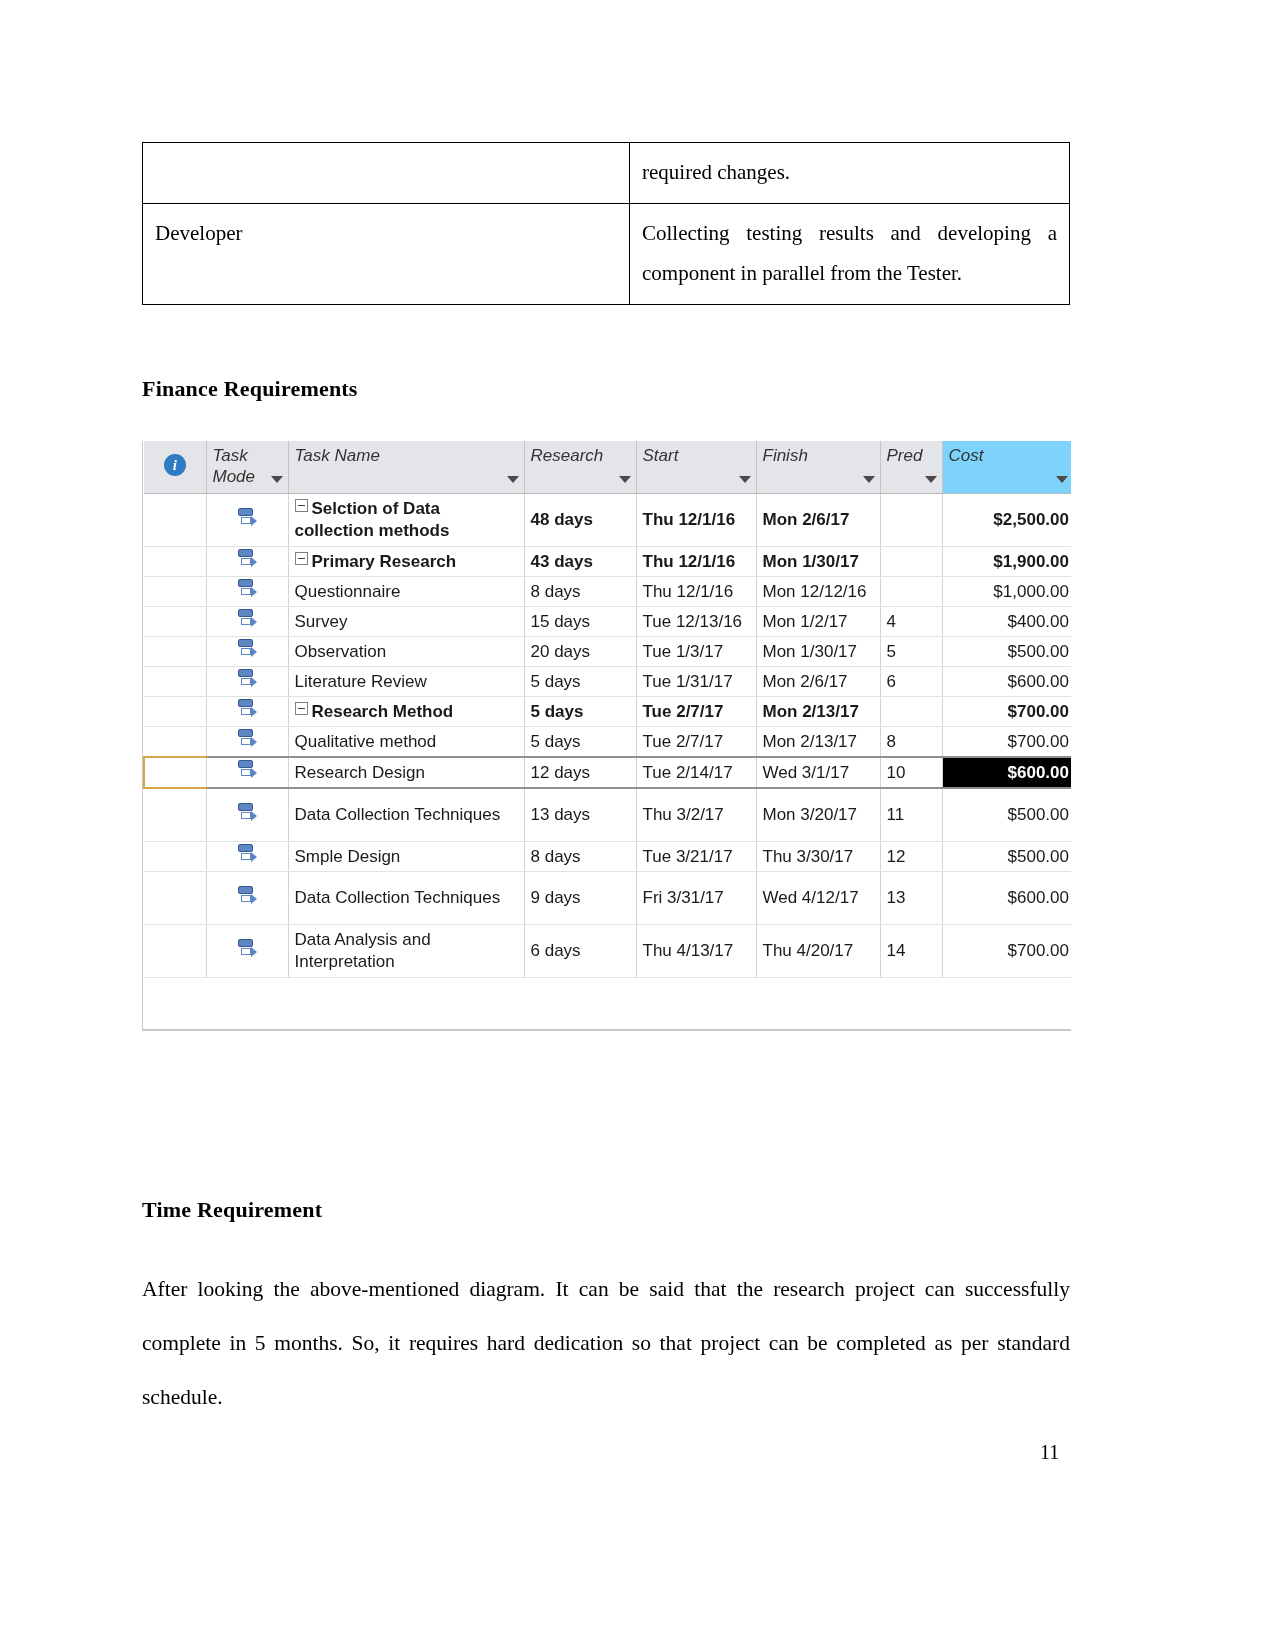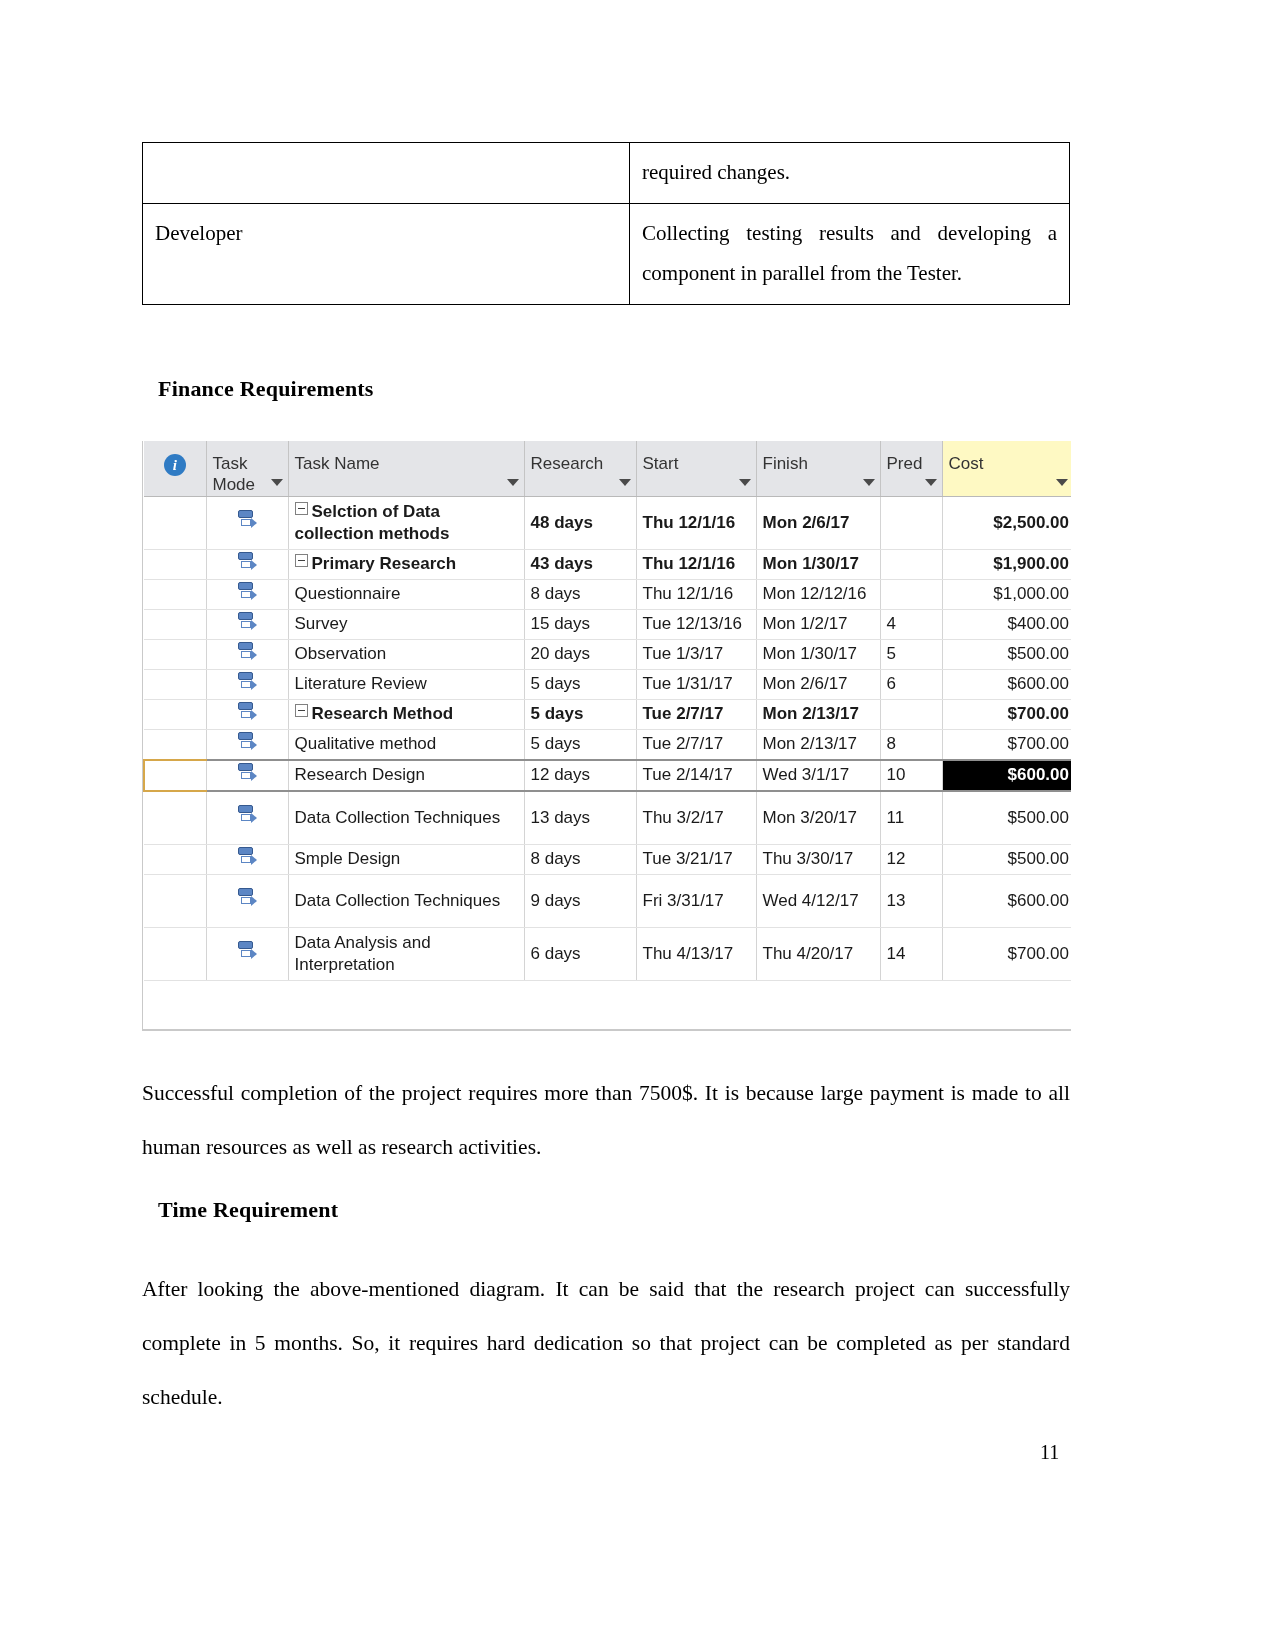--- a/index.html
+++ b/index.html
@@ -43,21 +43,21 @@
   .doc-table td.col-right {
     text-align: justify;
     text-align-last: left;
   }
   .cell-row1-left { height: 36px; }
   .cell-row2-left { height: 78px; }
 
   
   .heading {
     position: absolute;
-    left: 158px;
+    left: 142px;
     font-size: 22px;
     font-weight: bold;
     font-family: "Liberation Serif", "DejaVu Serif", serif;
     letter-spacing: .2px;
   }
   #finance-heading { top: 376px; }
   #time-heading { top: 1197px; }
 
   
   .para {
@@ -118,26 +118,27 @@
     font-weight: normal;
     font-size: 17px;
     color: #333333;
     text-align: left;
     padding: 0 6px;
     position: relative;
     vertical-align: top;
   }
   .pj-head th .hdr-label {
     display: block;
-    padding-top: 12px;
+    padding-top: 4px;
     line-height: 1.25;
     white-space: normal;
+    font-style: italic;
   }
   .pj-head th.cost-col {
-    background: #fef9c3;
+    background: #7dd3fc;
     border-right: none;
   }
   .pj-head th.info-col { text-align: center; padding: 0; }
   .filter-arrow {
     position: absolute;
     right: 5px;
     bottom: 10px;
     width: 0; height: 0;
     border-left: 6px solid transparent;
     border-right: 6px solid transparent;
@@ -458,20 +459,19 @@
             <td class="td-start">Thu 4/13/17</td>
             <td class="td-fin">Thu 4/20/17</td>
             <td class="td-pred">14</td>
             <td class="td-cost">$700.00</td>
           </tr>
         </tbody>
     </table>
     <div class="pj-bottom-edge"></div>
   </div>
 
-  <div class="para" id="para-finance">Successful completion of the project requires more than 7500$. It is because large payment is made to all human resources as well as research activities.</div>
 
   <div class="heading" id="time-heading">Time Requirement</div>
   <div class="para" id="para-time">After looking the above-mentioned diagram. It can be said that the research project can successfully complete in 5 months. So, it requires hard dedication so that project can be completed as per standard schedule.</div>
 
   <div class="page-number">11</div>
 
 </div>
 
 </body></html>

